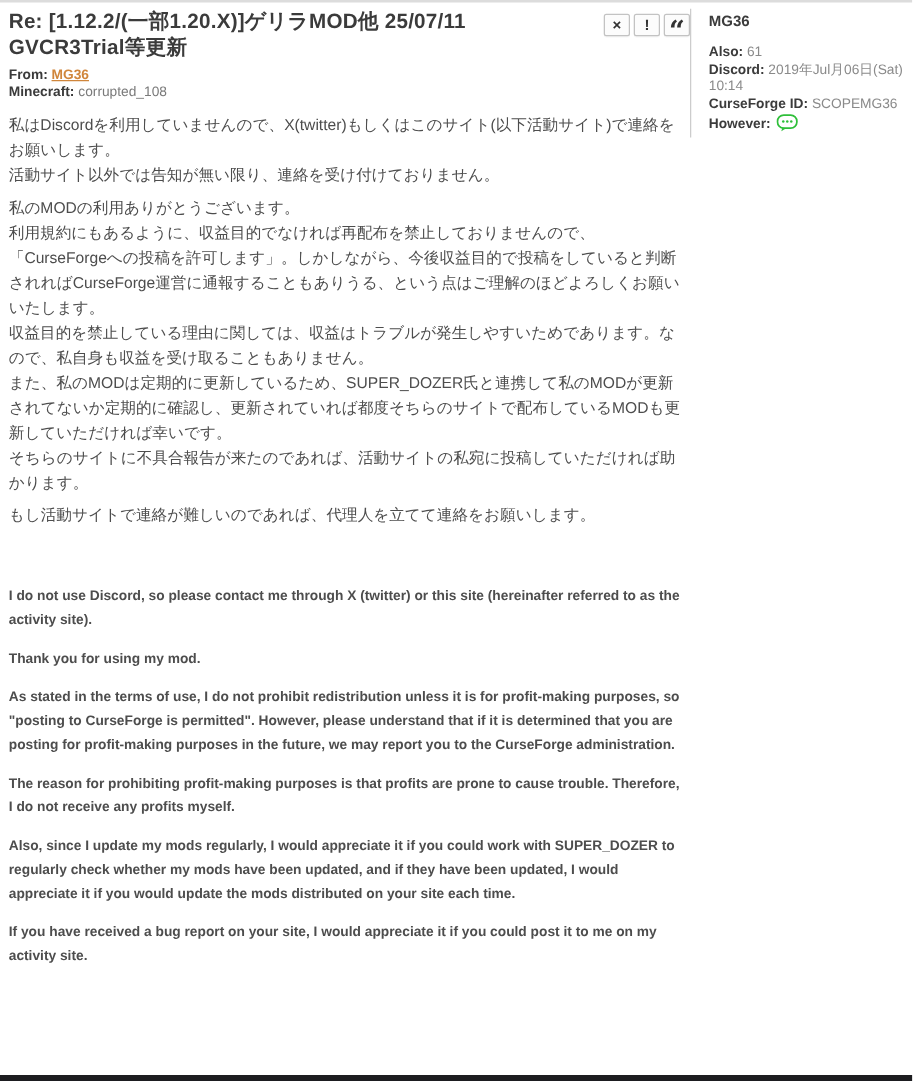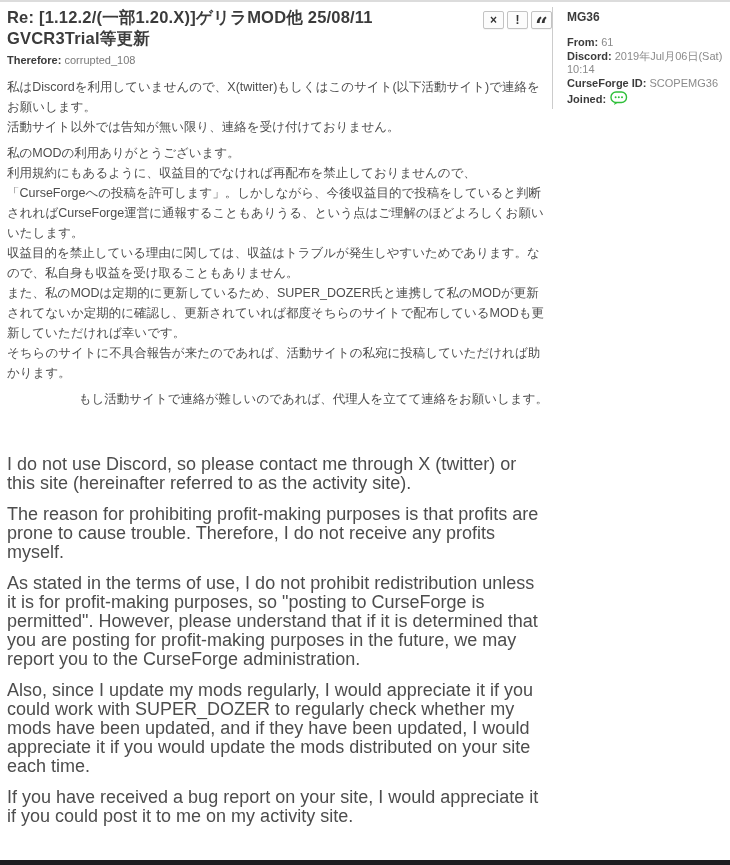--- a/index.html
+++ b/index.html
@@ -26,23 +26,23 @@
     width:21px;height:18px;border:1px solid #c3c3c3;border-radius:2px;background:#fcfcfc;
     color:#333;font-weight:bold;font-size:12px;display:flex;align-items:center;justify-content:center;
     box-shadow:0 1px 0 rgba(0,0,0,.04);cursor:pointer;box-sizing:border-box;
   }
   .pbtn .quote-glyph{font-size:22px;line-height:6px;position:relative;top:5px;font-family:"DejaVu Serif",serif;}
 
   
   .msg{margin-top:9px;color:#4d4d4d;}
   .msg p{white-space:pre-line;margin:0;}
   .msg p.ja{font-size:12.5px;line-height:20px;margin-bottom:6px;}
-  .msg p.ja.big-gap{margin-bottom:46px;text-align:right;}
+  .msg p.ja.big-gap{margin-bottom:46px;}
   .msg p.ja.pre-en{margin-bottom:13px;}
-  .msg p.en{font-size:18px;line-height:19px;margin-bottom:12px;}
+  .msg p.en{font-size:11px;line-height:19px;margin-bottom:12px;font-weight:bold;}
 
   
   .sidebar{
     position:absolute;left:552px;top:7px;width:165px;
     border-left:1px solid #cccccc;padding-left:14px;
   }
   .profile-name{font-size:12px;font-weight:bold;color:#3b3b3b;margin:3px 0 12px 0;}
   .profile-row{font-size:11px;line-height:13.5px;color:#8a8a8a;}
   .profile-row b{color:#3b3b3b;}
   .contact-row{display:flex;align-items:center;gap:4px;}
@@ -61,52 +61,54 @@
         <span>×</span>
       </div>
       <div class="pbtn">
         <span>!</span>
       </div>
       <div class="pbtn">
         <span class="quote-glyph">“</span>
       </div>
     </div>
 
-    <h1 class="post-title">Re: [1.12.2/(一部1.20.X)]ゲリラMOD他 25/08/11
+    <h1 class="post-title">Re: [1.12.2/(一部1.20.X)]ゲリラMOD他 25/07/11
 GVCR3Trial等更新</h1>
 
     <div class="meta">
-      <div><b>Therefore:</b> <span>corrupted_108</span></div>
+      <div><b>From:</b> <a class="user-link">MG36</a></div>
+      <div><b>Minecraft:</b> <span>corrupted_108</span></div>
     </div>
 
     <div class="msg">
       <p class="ja">私はDiscordを利用していませんので、X(twitter)もしくはこのサイト(以下活動サイト)で連絡をお願いします。
 活動サイト以外では告知が無い限り、連絡を受け付けておりません。</p>
       <p class="ja">私のMODの利用ありがとうございます。
 利用規約にもあるように、収益目的でなければ再配布を禁止しておりませんので、「CurseForgeへの投稿を許可します」。しかしながら、今後収益目的で投稿をしていると判断されればCurseForge運営に通報することもありうる、という点はご理解のほどよろしくお願いいたします。
 収益目的を禁止している理由に関しては、収益はトラブルが発生しやすいためであります。なので、私自身も収益を受け取ることもありません。
 また、私のMODは定期的に更新しているため、SUPER_DOZER氏と連携して私のMODが更新されてないか定期的に確認し、更新されていれば都度そちらのサイトで配布しているMODも更新していただければ幸いです。
 そちらのサイトに不具合報告が来たのであれば、活動サイトの私宛に投稿していただければ助かります。</p>
       <p class="ja big-gap">もし活動サイトで連絡が難しいのであれば、代理人を立てて連絡をお願いします。</p>
       <p class="en">I do not use Discord, so please contact me through X (twitter) or this site (hereinafter referred to as the activity site).</p>
+      <p class="en">Thank you for using my mod.</p>
+      <p class="en">As stated in the terms of use, I do not prohibit redistribution unless it is for profit-making purposes, so "posting to CurseForge is permitted". However, please understand that if it is determined that you are posting for profit-making purposes in the future, we may report you to the CurseForge administration.</p>
       <p class="en">The reason for prohibiting profit-making purposes is that profits are prone to cause trouble. Therefore, I do not receive any profits myself.</p>
-      <p class="en">As stated in the terms of use, I do not prohibit redistribution unless it is for profit-making purposes, so "posting to CurseForge is permitted". However, please understand that if it is determined that you are posting for profit-making purposes in the future, we may report you to the CurseForge administration.</p>
       <p class="en">Also, since I update my mods regularly, I would appreciate it if you could work with SUPER_DOZER to regularly check whether my mods have been updated, and if they have been updated, I would appreciate it if you would update the mods distributed on your site each time.</p>
       <p class="en">If you have received a bug report on your site, I would appreciate it if you could post it to me on my activity site.</p>
 
     </div>
   </div>
 
   <div class="sidebar">
     <div class="profile-name">MG36</div>
-    <div class="profile-row"><b>From:</b> <span>61</span></div>
+    <div class="profile-row"><b>Also:</b> <span>61</span></div>
     <div class="profile-row"><b>Discord:</b> <span>2019年Jul月06日(Sat) 10:14</span></div>
     <div class="profile-row"><b>CurseForge ID:</b> <span>SCOPEMG36</span></div>
     <div class="profile-row contact-row">
-      <b>Joined:</b>
+      <b>However:</b>
       <span class="line-icon">
         <svg width="18" height="15" viewBox="0 0 18 15" xmlns="http://www.w3.org/2000/svg">
           <rect x="1" y="1" width="15.5" height="10.5" rx="5" fill="#ffffff" stroke="#2fbf3a" stroke-width="1.4"></rect>
           <path d="M5 11 L4 14 L8 11.5 Z" fill="#2fbf3a"></path>
           <circle cx="5.6" cy="6.2" r="1" fill="#2fbf3a"></circle>
           <circle cx="8.8" cy="6.2" r="1" fill="#2fbf3a"></circle>
           <circle cx="12" cy="6.2" r="1" fill="#2fbf3a"></circle>
         </svg>
       </span>
     </div>

